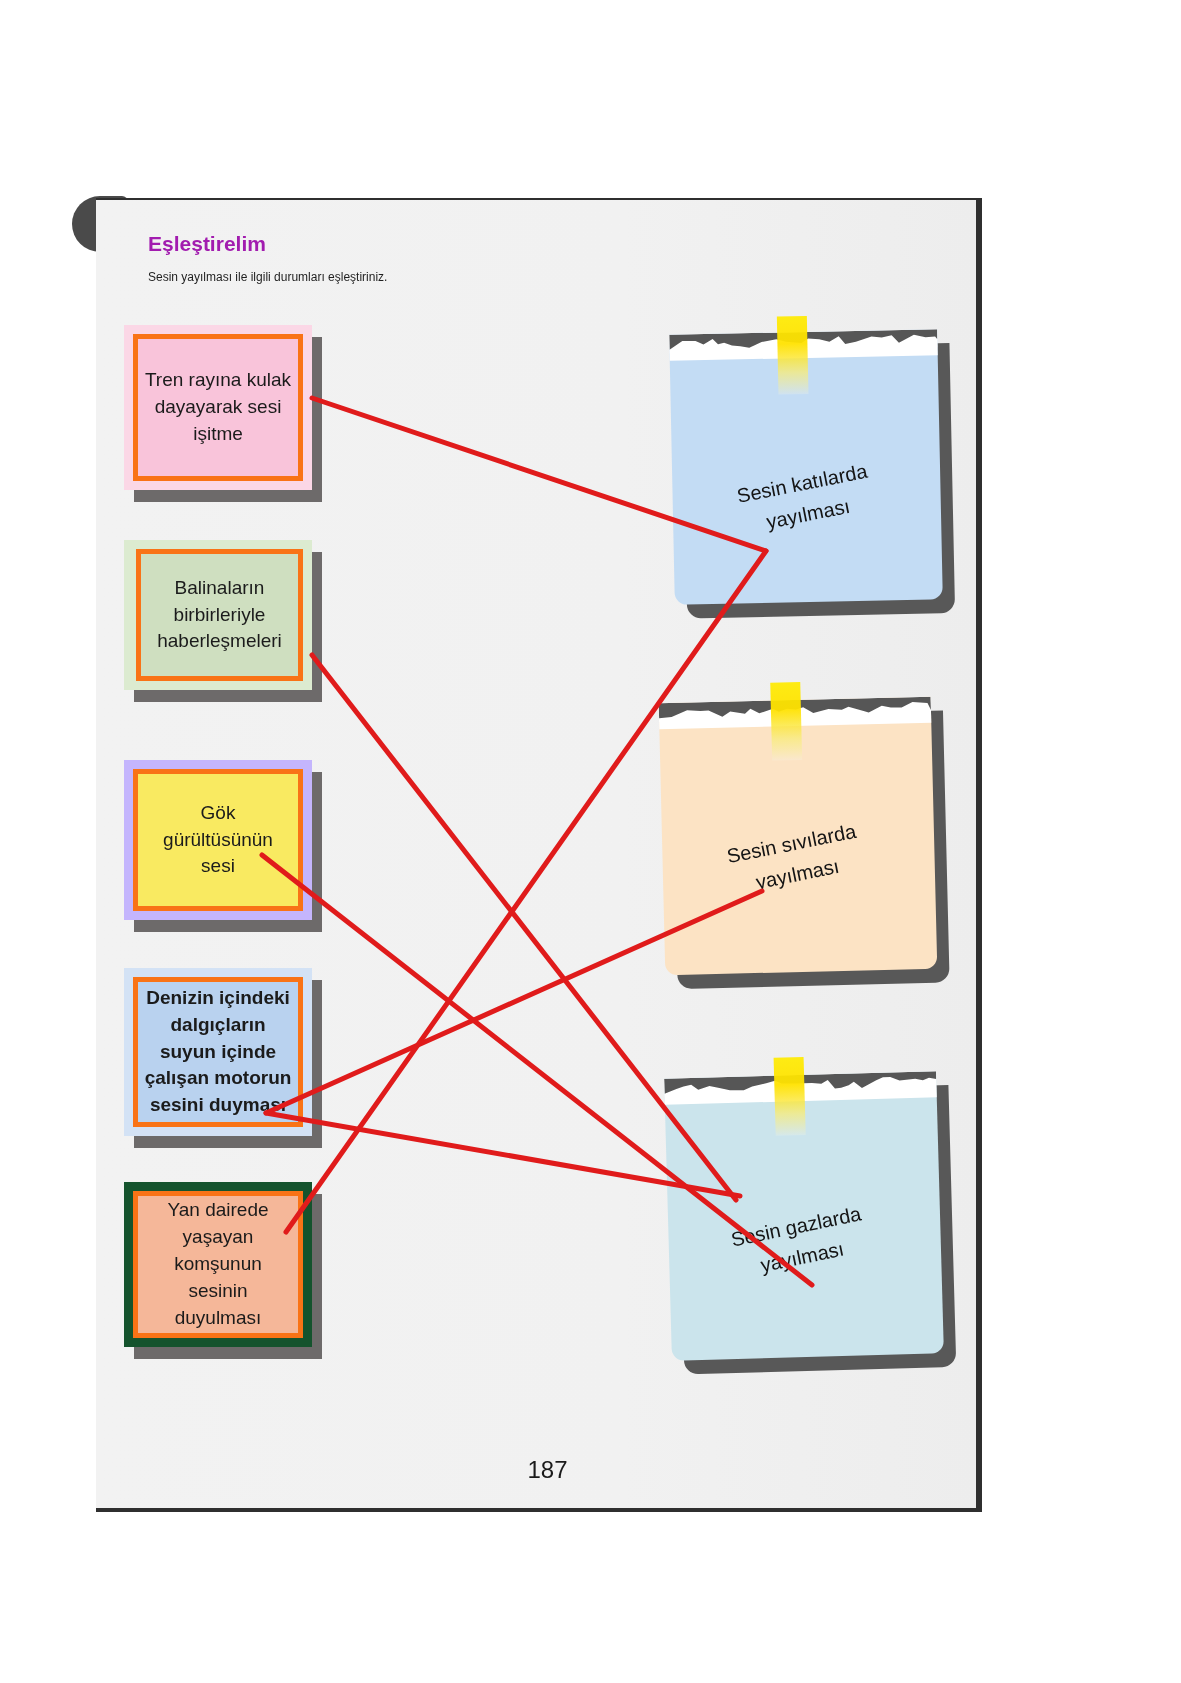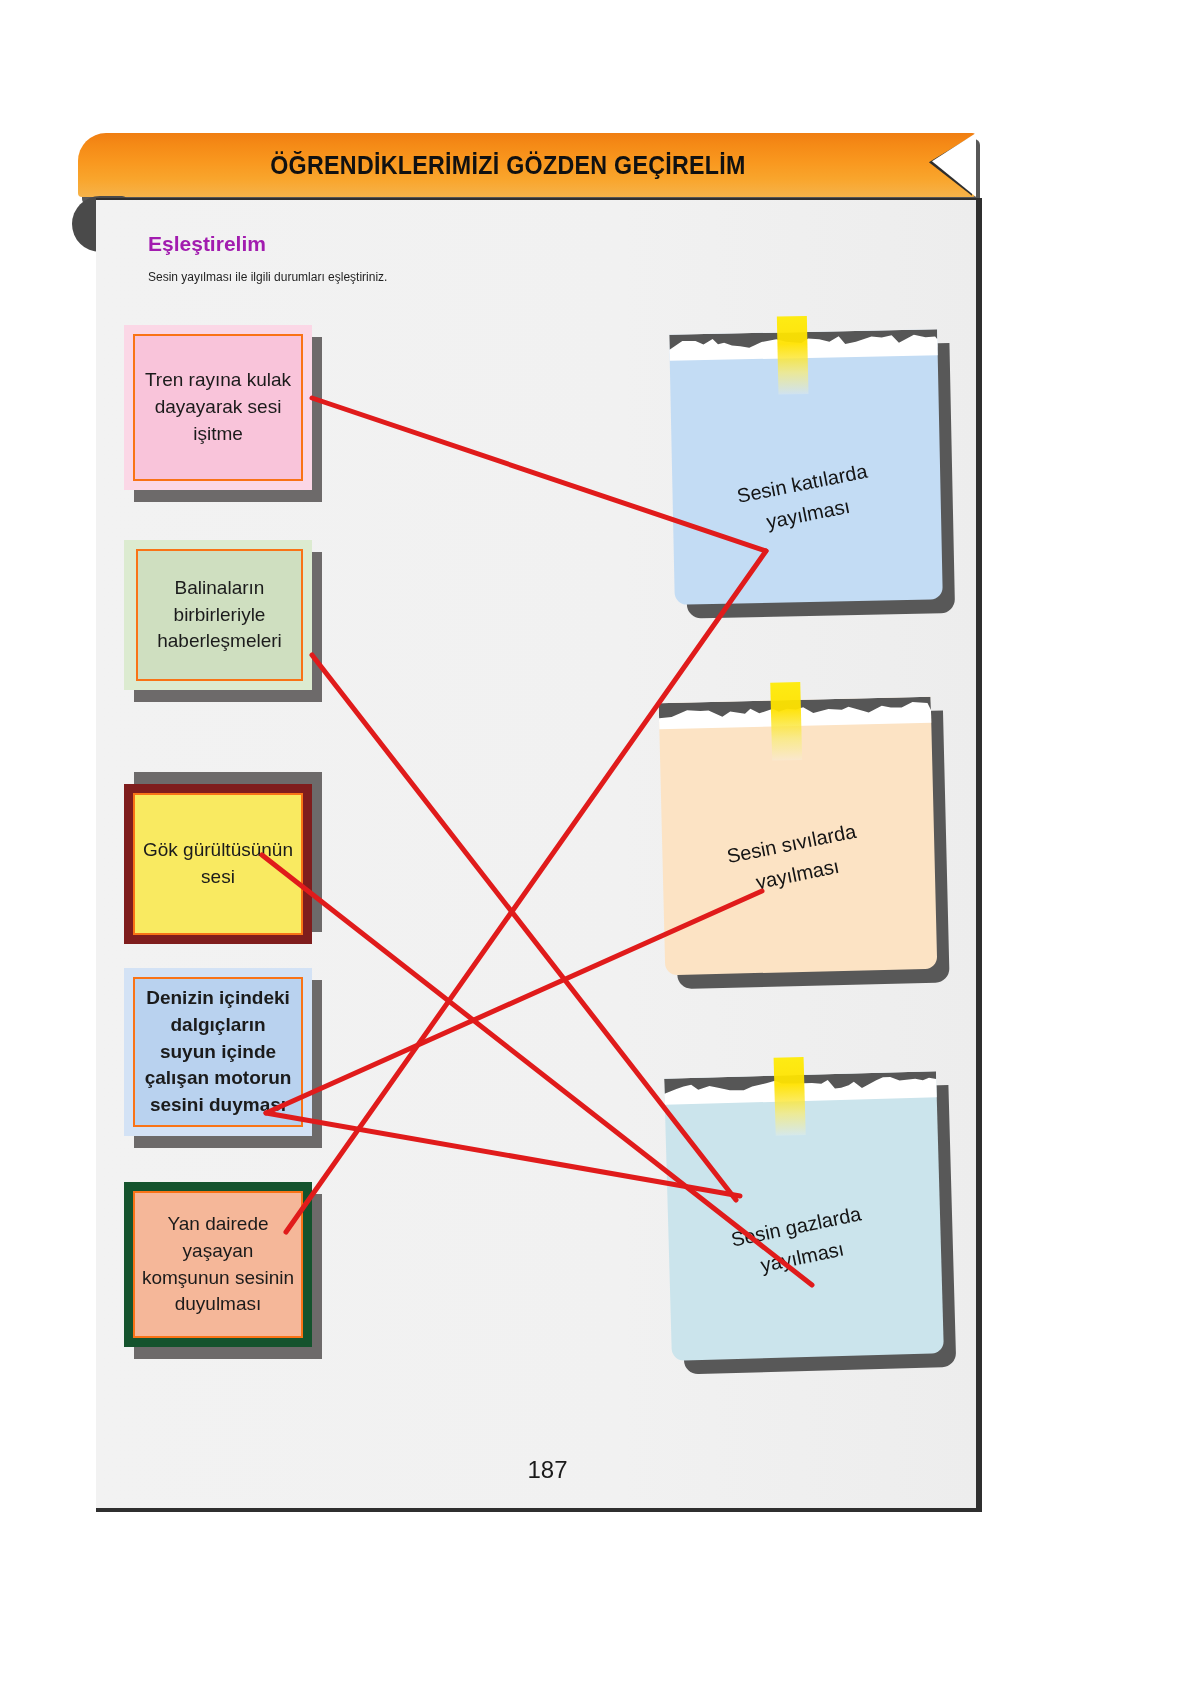--- a/index.html
+++ b/index.html
@@ -118,21 +118,21 @@
     -webkit-clip-path: polygon(0 0, 100% 0, 100% 100%, 0 100%);
   }
   .card {
     position: absolute;
     left: 0; top: 0;
     width: 100%; height: 100%;
     padding: 9px;
   }
   .card-inner {
     width: 100%; height: 100%;
-    border: 2px solid #f97316;
+    border: 5px solid #f97316;
     display: flex;
     align-items: center;
     justify-content: center;
     text-align: center;
     line-height: 1.42;
     font-size: 19px;
     color: #1b1b1b;
     padding: 4px 6px;
   }
 
@@ -191,27 +191,20 @@
     text-align: center;
     font-size: 24px;
     color: #1a1a1a;
   }
 </style>
 </head>
 <body>
 
 <div id="page">
 
-  <div id="banner-wrap">
-    <div id="banner-shadow"></div>
-    <div id="banner"></div>
-    <div id="banner-notch-line"></div>
-    <div id="banner-notch"></div>
-    <div id="banner-title">ÖĞRENDİKLERİMİZİ GÖZDEN GEÇİRELİM</div>
-  </div>
 
   <div id="panel-curl"></div>
   <div id="panel-shadow"></div>
   <div id="panel"></div>
 
   <div id="section-title">Eşleştirelim</div>
   <div id="section-desc">Sesin yayılması ile ilgili durumları eşleştiriniz.</div>
 
   <div class="card-wrap" id="w-card-0" style="left:124px; top:325px; width:188px; height:165px;">
     <div class="card-shadow"></div>
@@ -222,21 +215,21 @@
 
   <div class="card-wrap" id="w-card-1" style="left:124px; top:540px; width:188px; height:150px;">
     <div class="card-shadow"></div>
     <div class="card" id="c1" style="background: rgb(220, 235, 208); padding-left: 12px;">
       <div class="card-inner" style="background: rgb(207, 223, 192);">Balinaların birbirleriyle haberleşmeleri</div>
     </div>
   </div>
 
   <div class="card-wrap" id="w-card-2" style="left:124px; top:760px; width:188px; height:160px;">
     <div class="card-shadow"></div>
-    <div class="card" id="c2" style="background: #7f1d1d; margin-top: 24px;">
+    <div class="card" id="c2" style="background: #c4b5fd;">
       <div class="card-inner" style="background: rgb(249, 234, 97);">Gök gürültüsünün sesi</div>
     </div>
   </div>
 
   <div class="card-wrap" id="w-card-3" style="left:124px; top:968px; width:188px; height:168px;font-weight:bold;">
     <div class="card-shadow"></div>
     <div class="card" id="c3" style="background: rgb(211, 226, 245);">
       <div class="card-inner" style="background: rgb(185, 210, 239);">Denizin içindeki dalgıçların suyun içinde çalışan motorun sesini duyması</div>
     </div>
   </div>

